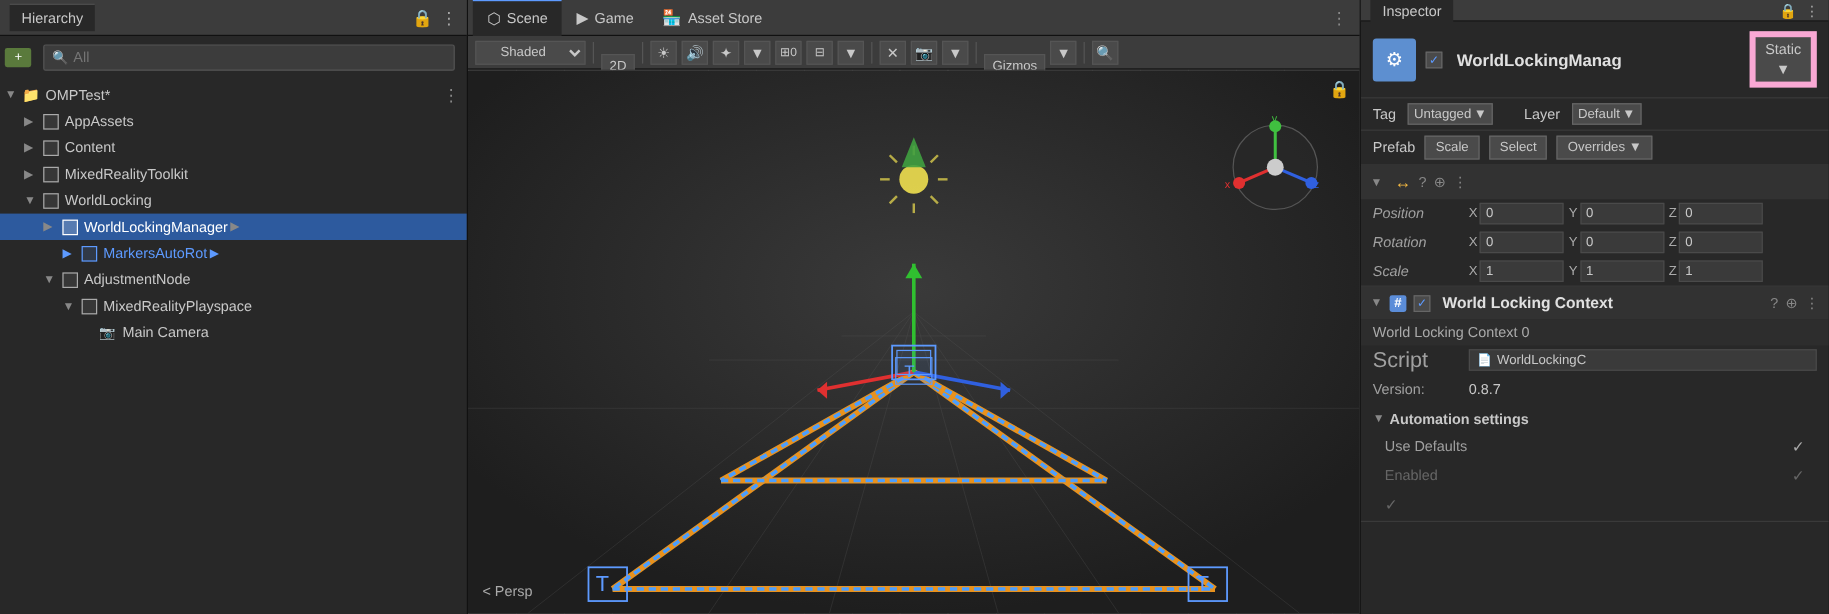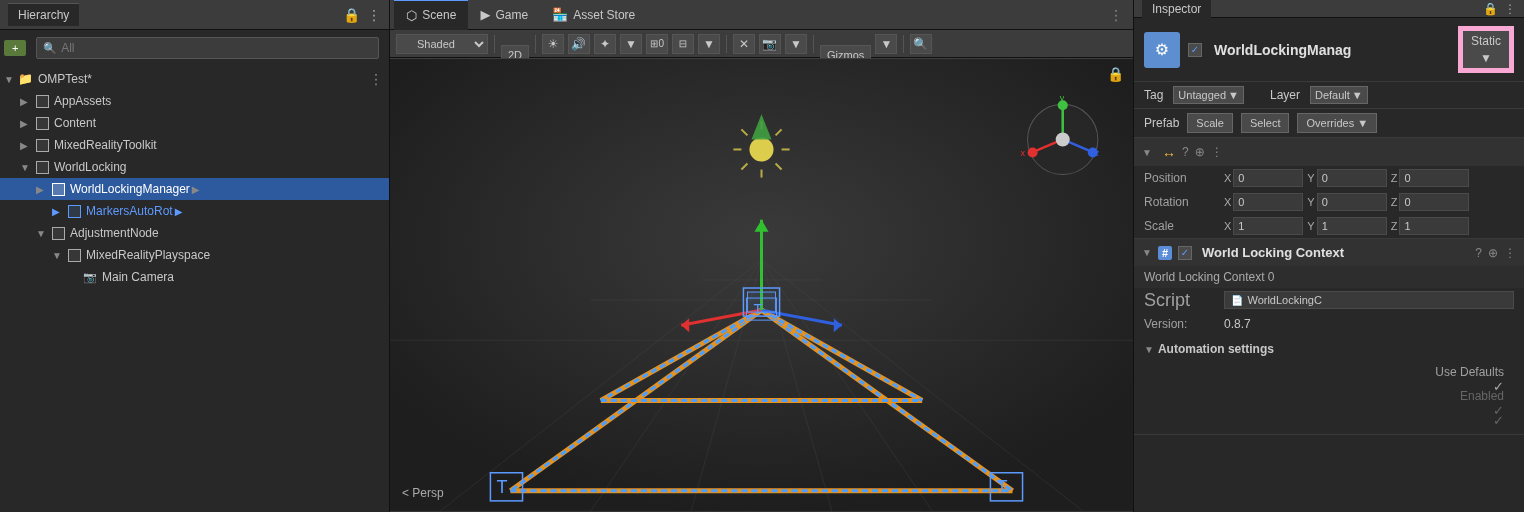--- a/index.html
+++ b/index.html
@@ -372,20 +372,21 @@
     .transform-row {
       display: flex;
       align-items: center;
       padding: 3px 10px;
       height: 24px;
     }
     .transform-label {
       width: 80px;
       color: #a0a0a0;
       font-size: 12px;
+      font-style: italic;
     }
     .transform-axis {
       color: #aaa;
       font-size: 11px;
       margin-right: 2px;
     }
     .transform-val {
       width: 70px;
       background: #3a3a3a;
       border: 1px solid #4a4a4a;
@@ -456,24 +457,23 @@
       color: #888;
       margin-right: 4px;
     }
     .automation-label {
       font-size: 12px;
       font-weight: bold;
       color: #c8c8c8;
     }
     .automation-row {
       display: flex;
-      align-items: flex-end;
+      align-items: flex-start;
       padding: 3px 20px;
       height: 24px;
-      flex-direction: column;
     }
     .automation-row-label {
       flex: 1;
       color: #a0a0a0;
       font-size: 12px;
     }
     .checkbox-icon {
       font-size: 13px;
       color: #aaa;
     }

